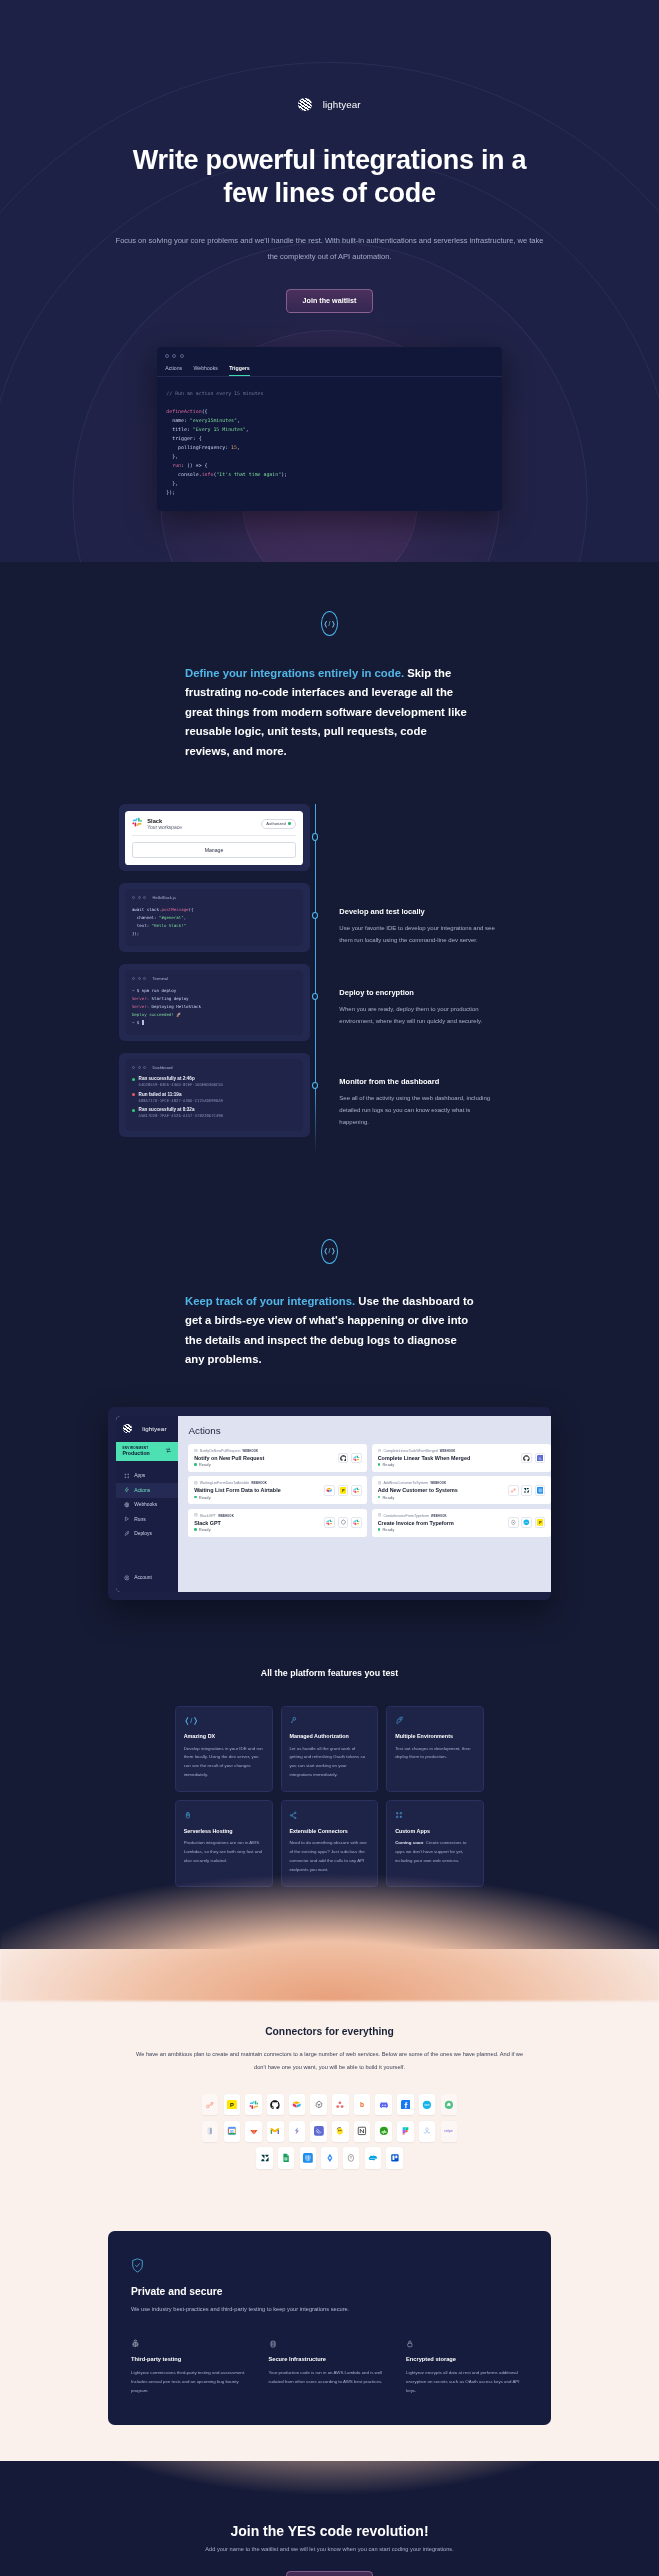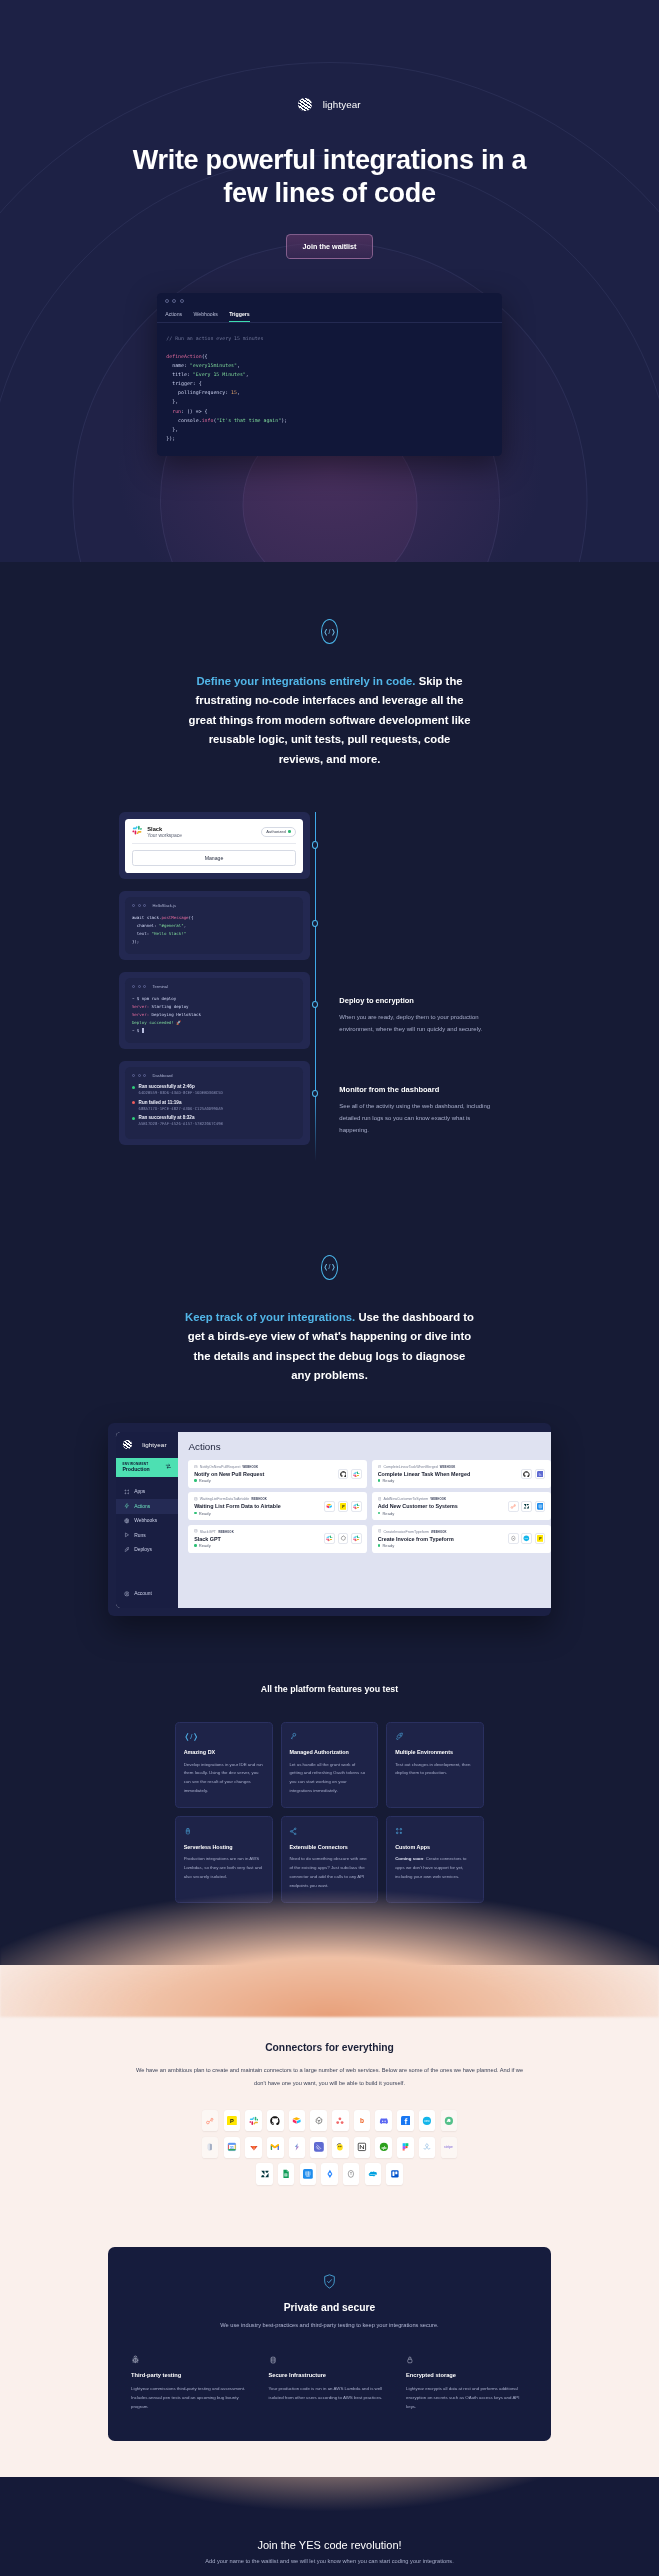--- a/index.html
+++ b/index.html
@@ -103,21 +103,21 @@
   }
   .c-com { color: #6f7699; }
   .c-fn  { color: #e06a9c; }
   .c-key { color: #e06a9c; }
   .c-str { color: #7fd99a; }
   .c-num { color: #e2a36a; }
   .c-prop{ color: #cdd4f2; }
 
   
   .sec-dark { background: #161b35; position: relative; }
-  .sec-head { text-align: center; padding: 49px 0 0; margin-top: 8px; }
+  .sec-head { text-align: left; padding: 49px 0 0; }
   .oval-icon {
     width: 17.5px; height: 25px; margin: 0 auto 28px;
     border: 0.8px solid #49b4e8; border-radius: 50%;
     display: flex; align-items: center; justify-content: center;
     color: #74c6f0; font-size: 6.7px;
   }
   .sec-title { max-width: 289px; margin: 0 auto; font-size: 11.3px; line-height: 1.72; font-weight: 700; }
   .sec-title .accent { color: #52b6e8; }
 
   
@@ -208,35 +208,35 @@
   .connectors h2 { font-size: 10.3px; font-weight: 700; margin-bottom: 11.3px; }
   .conn-sub { max-width: 392px; margin: 0 auto; font-size: 5.7px; line-height: 2.2; color: #3c4358; }
   .logo-rows { margin-top: 20.6px; }
   .logo-row { display: flex; justify-content: center; gap: 5.2px; margin-bottom: 5.2px; }
   .logo-tile { width: 16.5px; height: 21.6px; background: #fff; border-radius: 3.1px; display: flex; align-items: center; justify-content: center; box-shadow: 0 0.5px 1.5px rgba(40,20,10,.06); }
   .logo-tile.faded { background: rgba(255,255,255,.45); }
 
   
   .secure-outer { background: #faf0ec; padding: 20.6px 0 36px; }
   .secure { width: 443px; margin: 0 auto; background: #161c3d; border-radius: 6.7px; padding: 27px 23px 29px; }
-  .secure-head { text-align: center; }
+  .secure-head { }
   .shield { color: #4fb8ec; margin-bottom: 11.3px; }
   .secure h2 { font-size: 10.3px; font-weight: 700; margin-bottom: 9.3px; color: #fff; }
   .secure .lead { font-size: 5.7px; color: #b3b9d6; margin-bottom: 27px; }
   .sec-grid { display: grid; grid-template-columns: repeat(3,1fr); gap: 15.5px; }
   .sec-ico { color: #e6e9f8; margin-bottom: 6.2px; height: 10.3px; }
   .sec-grid h3 { font-size: 5.7px; font-weight: 700; margin-bottom: 6.2px; }
   .sec-grid p { font-size: 4.4px; line-height: 2.1; color: #a8aecb; }
 
   
   .cta-outer { position: relative; background: #151a38; padding: 62px 0 46px; text-align: center; overflow: hidden; }
   .cta-glow { position: absolute; left: 0; right: 0; top: -134px; height: 216px;
     background: radial-gradient(ellipse 70% 100% at 50% 0%, #f7ece6 0%, #e2b79c 42%, rgba(21,26,56,0) 78%); }
   .cta-inner { position: relative; z-index: 2; }
-  .cta-inner h2 { font-size: 11px; font-weight: 400; margin-bottom: 7px; }
+  .cta-inner h2 { font-size: 14px; font-weight: 700; margin-bottom: 7px; }
   .cta-inner p { font-size: 5.7px; color: #a8aecb; margin-bottom: 19.6px; }
 </style>
 </head>
 <body>
 
 <div class="page">
 
   <section class="hero">
     <div class="hero-rings">
       <div class="ring r1"></div>
@@ -247,20 +247,21 @@
     </div>
     <div class="hero-glow"></div>
 
     <div class="hero-inner">
       <a class="brand">
         <span class="brand-mark"></span>
         <span class="brand-name">lightyear</span>
       </a>
 
       <h1 class="hero-title">Write powerful integrations in a few lines of code</h1>
+      <p class="hero-sub">Focus on solving your core problems and we'll handle the rest. With built-in authentications and serverless infrastructure, we take the complexity out of API automation.</p>
       <button class="btn-primary">Join the waitlist</button>
 
       
       <div class="code-window">
         <div class="cw-bar">
           <span class="dot"></span>
           <span class="dot"></span>
           <span class="dot"></span>
         </div>
         <div class="cw-tabs">
@@ -343,20 +344,24 @@
               <pre class="mw-code">await slack.<span class="c-fn">postMessage</span>({
   <span class="c-prop">channel</span>: <span class="c-str">"#general"</span>,
   <span class="c-prop">text</span>: <span class="c-str">"Hello Slack!"</span>
 });</pre>
             </div>
           </div>
         </div>
         <div class="tl-node">
             <span></span>
           </div>
+        <div class="tl-right">
+          <h3>Develop and test locally</h3>
+          <p>Use your favorite IDE to develop your integrations and see them run locally using the command-line dev server.</p>
+        </div>
       </div>
 
       <div class="tl-row">
         <div class="tl-left">
           <div class="card-shell">
             <div class="mini-win">
               <div class="mw-bar">
                 <span class="mw-dot"></span>
                 <span class="mw-dot"></span>
                 <span class="mw-dot"></span>

